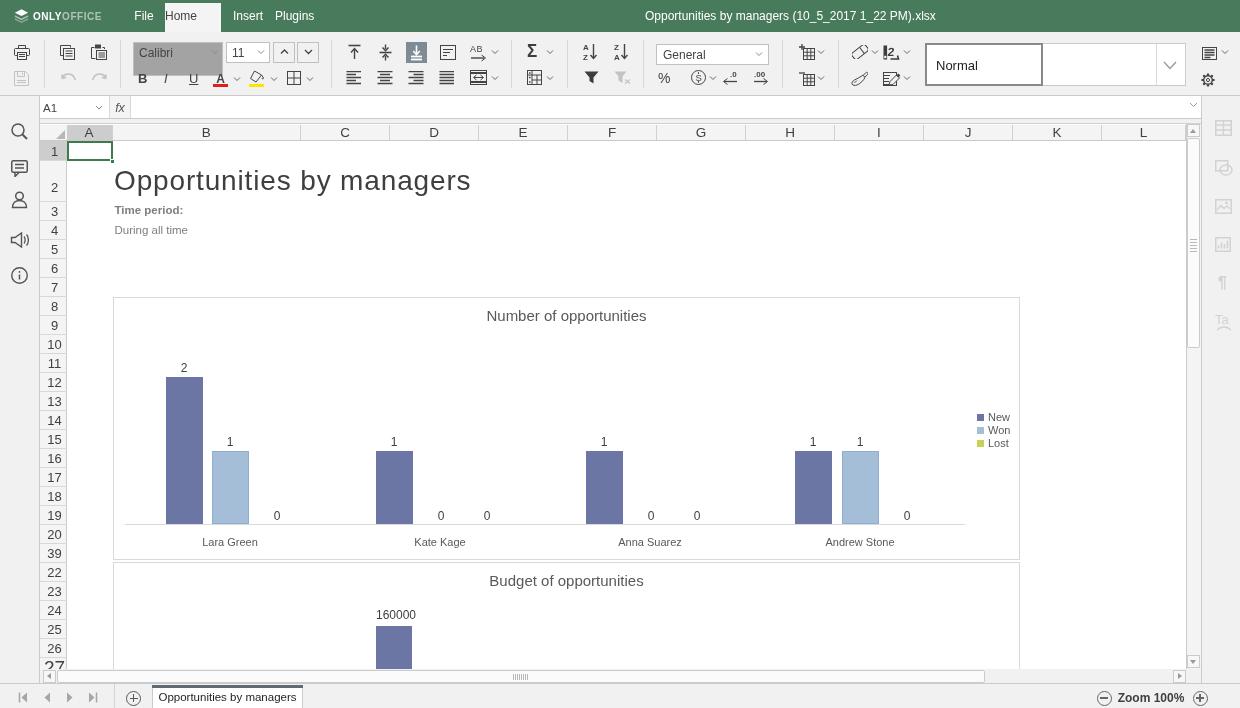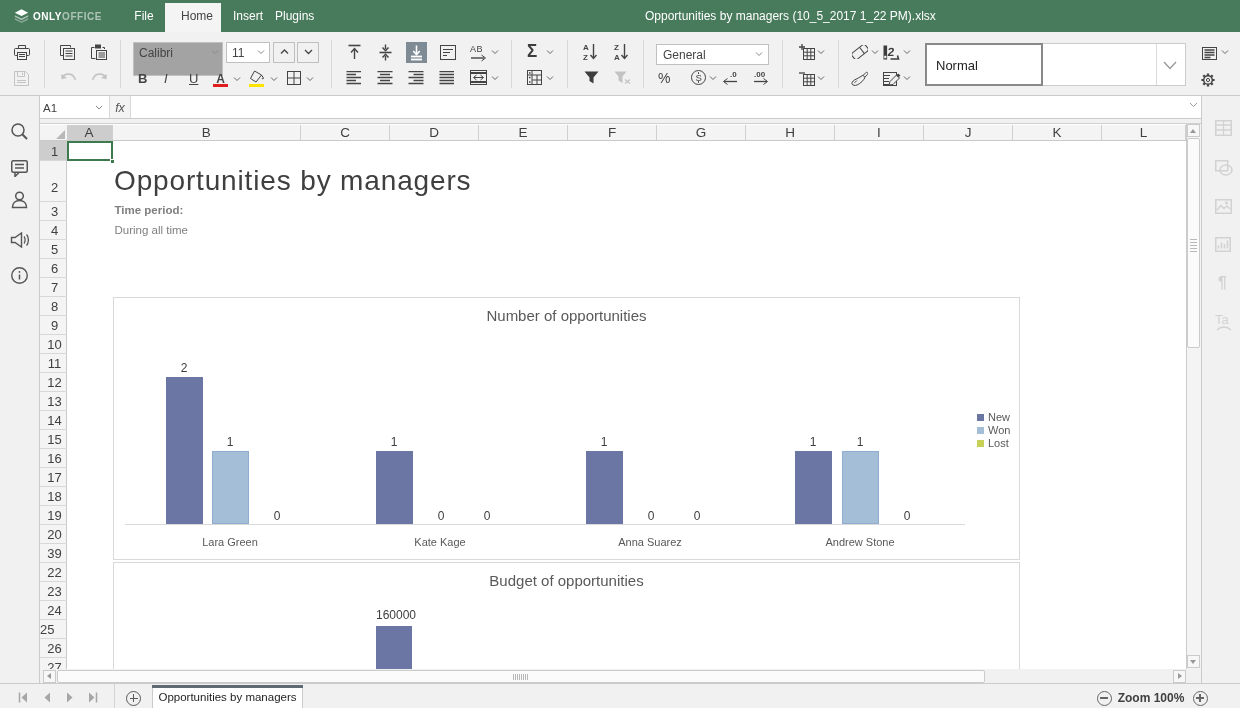--- a/index.html
+++ b/index.html
@@ -14,21 +14,21 @@
 
 <div class="abs" style="left:0;top:0;width:1240px;height:32px;background:#487a5c">
   <svg class="abs" style="left:14px;top:8px" width="15" height="16" viewBox="0 0 18 18">
     <path d="M9 1 L17 5 9 9 1 5 Z" fill="#ffffff"></path>
     <path d="M1 8 L9 12 17 8 17 10 9 14 1 10 Z" fill="#ffffff" opacity="0.55"></path>
     <path d="M1 11.5 L9 15.5 17 11.5 17 13.5 9 17.5 1 13.5 Z" fill="#ffffff" opacity="0.35"></path>
   </svg>
   <div class="abs" style="left:33px;top:11px;font-size:10px;font-weight:bold;letter-spacing:.55px"><span style="color:#fff">ONLY</span><span style="color:rgba(255,255,255,.55)">OFFICE</span></div>
   <div class="abs" style="left:165px;top:3px;width:56px;height:29px;background:#f4f4f4"></div>
   <div class="abs" style="left:123px;top:9px;width:42px;text-align:center;font-size:12px;color:#fff">File</div>
-  <div class="abs" style="left:165px;top:9px;width:48px;text-align:right;font-size:12px;color:#444">Home</div>
+  <div class="abs" style="left:165px;top:9px;width:48px;text-align:left;font-size:12px;color:#444">Home</div>
   <div class="abs" style="left:221px;top:9px;width:54px;text-align:center;font-size:12px;color:#fff">Insert</div>
   <div class="abs" style="left:275px;top:9px;width:64px;font-size:12px;color:#fff">Plugins</div>
   <div class="abs" style="left:645px;top:9px;font-size:12px;color:#fff">Opportunities by managers (10_5_2017 1_22 PM).xlsx</div>
 </div>
 
 <div id="toolbar" class="abs" style="left:0;top:32px;width:1240px;height:64px;background:#f1f1f1;border-bottom:1px solid #cacaca">
 <div class="sep" style="left:44px;top:8px;height:48px"></div>
 <div class="sep" style="left:120px;top:8px;height:48px"></div>
 <div class="sep" style="left:331px;top:8px;height:48px"></div>
 <div class="sep" style="left:511px;top:8px;height:48px"></div>
@@ -403,25 +403,25 @@
 <div class="abs" style="left:0;top:386.0px;width:29px;height:15px;text-align:center;font-size:13px;line-height:15px;color:#404040">20</div>
 <div class="abs" style="left:0;top:403px;width:27px;height:19px;border-bottom:1px solid #d8d8d8"></div>
 <div class="abs" style="left:0;top:405.0px;width:29px;height:15px;text-align:center;font-size:13px;line-height:15px;color:#404040">39</div>
 <div class="abs" style="left:0;top:422px;width:27px;height:19px;border-bottom:1px solid #d8d8d8"></div>
 <div class="abs" style="left:0;top:424.0px;width:29px;height:15px;text-align:center;font-size:13px;line-height:15px;color:#404040">22</div>
 <div class="abs" style="left:0;top:441px;width:27px;height:19px;border-bottom:1px solid #d8d8d8"></div>
 <div class="abs" style="left:0;top:443.0px;width:29px;height:15px;text-align:center;font-size:13px;line-height:15px;color:#404040">23</div>
 <div class="abs" style="left:0;top:460px;width:27px;height:19px;border-bottom:1px solid #d8d8d8"></div>
 <div class="abs" style="left:0;top:462.0px;width:29px;height:15px;text-align:center;font-size:13px;line-height:15px;color:#404040">24</div>
 <div class="abs" style="left:0;top:479px;width:27px;height:19px;border-bottom:1px solid #d8d8d8"></div>
-<div class="abs" style="left:0;top:481.0px;width:29px;height:15px;font-size:13px;line-height:15px;color:#404040">25</div>
+<div class="abs" style="left:0;top:481.0px;width:29px;height:15px;text-align:center;font-size:13px;line-height:15px;color:#404040">25</div>
 <div class="abs" style="left:0;top:498px;width:27px;height:19px;border-bottom:1px solid #d8d8d8"></div>
 <div class="abs" style="left:0;top:500.0px;width:29px;height:15px;text-align:center;font-size:13px;line-height:15px;color:#404040">26</div>
 <div class="abs" style="left:0;top:517px;width:27px;height:19px;border-bottom:1px solid #d8d8d8"></div>
-<div class="abs" style="left:0;top:519.0px;width:29px;height:15px;text-align:center;font-size:13px;line-height:15px;color:#404040">27</div>
+<div class="abs" style="left:0;top:519.0px;width:29px;height:15px;text-align:center;font-size:19px;line-height:15px;color:#404040">27</div>
 </div>
 
 <div id="leftpanel" class="abs" style="left:0;top:96px;width:40px;height:588px;background:#f1f1f1;border-right:1px solid #cbcbcb">
 <svg class="abs" style="left:10px;top:26px" width="19" height="19" viewBox="0 0 19 19">
 <circle cx="8" cy="8" r="6" stroke="#555" stroke-width="1.5" fill="none"></circle>
 <path d="M12.5 12.5 L17 17" stroke="#555" stroke-width="2" fill="none"></path>
 </svg>
 <svg class="abs" style="left:11px;top:64px" width="17" height="17" viewBox="0 0 17 17">
 <rect x="0.75" y="0.75" width="15.5" height="11.5" rx="1.5" stroke="#555" stroke-width="1.5" fill="none"></rect>
 <path d="M4 12.5 V16.5 L8 12.5" stroke="#555" stroke-width="1.5" fill="none"></path>

